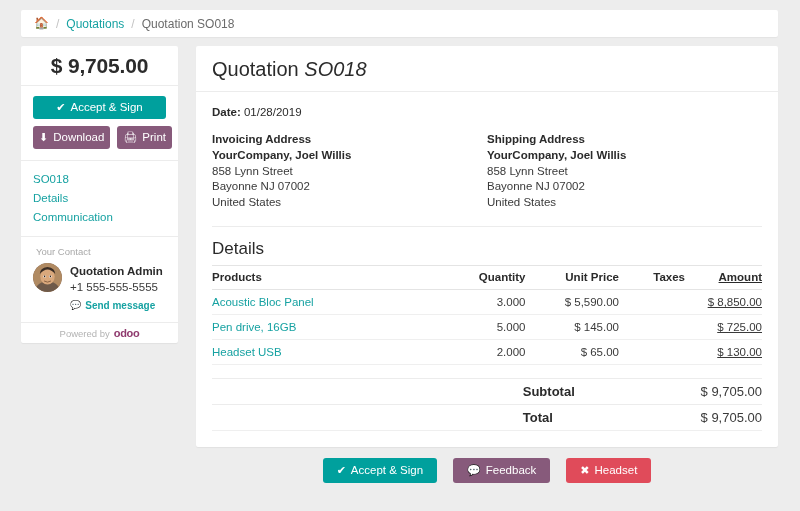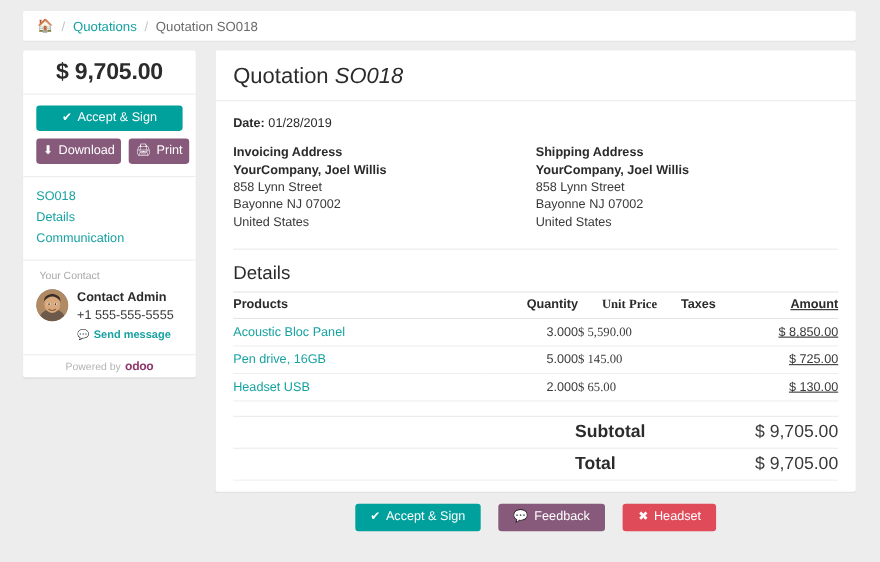--- a/index.html
+++ b/index.html
@@ -278,34 +278,34 @@
     border-top: 1px solid #e4e4e4;
     font-size: 11.5px;
   }
   table.lines tbody td {
     padding: 6px 0 6px 0;
     border-bottom: 1px solid #efefef;
     color: #3a3a3a;
   }
   .col-product { text-align: left; width: 42%; }
   .col-qty { text-align: right; width: 15%; }
-  .col-price { width: 17%; padding-right: 0; font-family: Liberation Serif, serif; }
-  .col-taxes { text-align: left; width: 12%; padding-left: 16px; }
+  .col-price { text-align: right; width: 17%; padding-right: 0; }
+  .col-taxes { text-align: right; width: 12%; padding-left: 16px; }
   .col-amount { text-align: right; width: 14%; text-decoration: underline; }
   td.col-taxes { padding-left: 16px; }
   .product-link {
     color: #17a2a2;
     text-decoration: none;
   }
   tbody tr:last-child td { border-bottom: 1px solid #efefef; }
 
   table.totals {
     width: 100%;
     border-collapse: collapse;
-    font-size: 16px;
+    font-size: 13px;
     margin-top: 13px;
   }
   table.totals td {
     padding: 5px 0;
   }
   table.totals tr.subtotal td {
     border-top: 1px solid #ececec;
     border-bottom: 1px solid #ececec;
   }
   .tot-spacer { width: 56.5%; }
@@ -393,21 +393,21 @@
               <path d="M6.8 11 Q14.5 2 22.2 11 Q22.2 5 14.5 4 Q6.8 5 6.8 11 Z" fill="#3a2d25"></path>
               <ellipse cx="11.6" cy="13.4" rx="1.5" ry="1" fill="#ffffff"></ellipse>
               <ellipse cx="17.4" cy="13.4" rx="1.5" ry="1" fill="#ffffff"></ellipse>
               <circle cx="11.6" cy="13.4" r="0.8" fill="#2f2119"></circle>
               <circle cx="17.4" cy="13.4" r="0.8" fill="#2f2119"></circle>
               <path d="M11.4 18.2 Q14.5 20.3 17.6 18.2" stroke="#8a6243" stroke-width="1" fill="none" stroke-linecap="round"></path>
             </g>
           </svg>
         </div>
         <div class="contact-info">
-          <div class="contact-name">Contact Admin</div>
+          <div class="contact-name">Quotation Admin</div>
           <div class="contact-phone">+1 555-555-5555</div>
           <a class="send-msg" href="#">
             <span class="bi">💬</span>
             <span>Send message</span>
           </a>
         </div>
       </div>
     </div>
 
     <div class="sb-powered">

